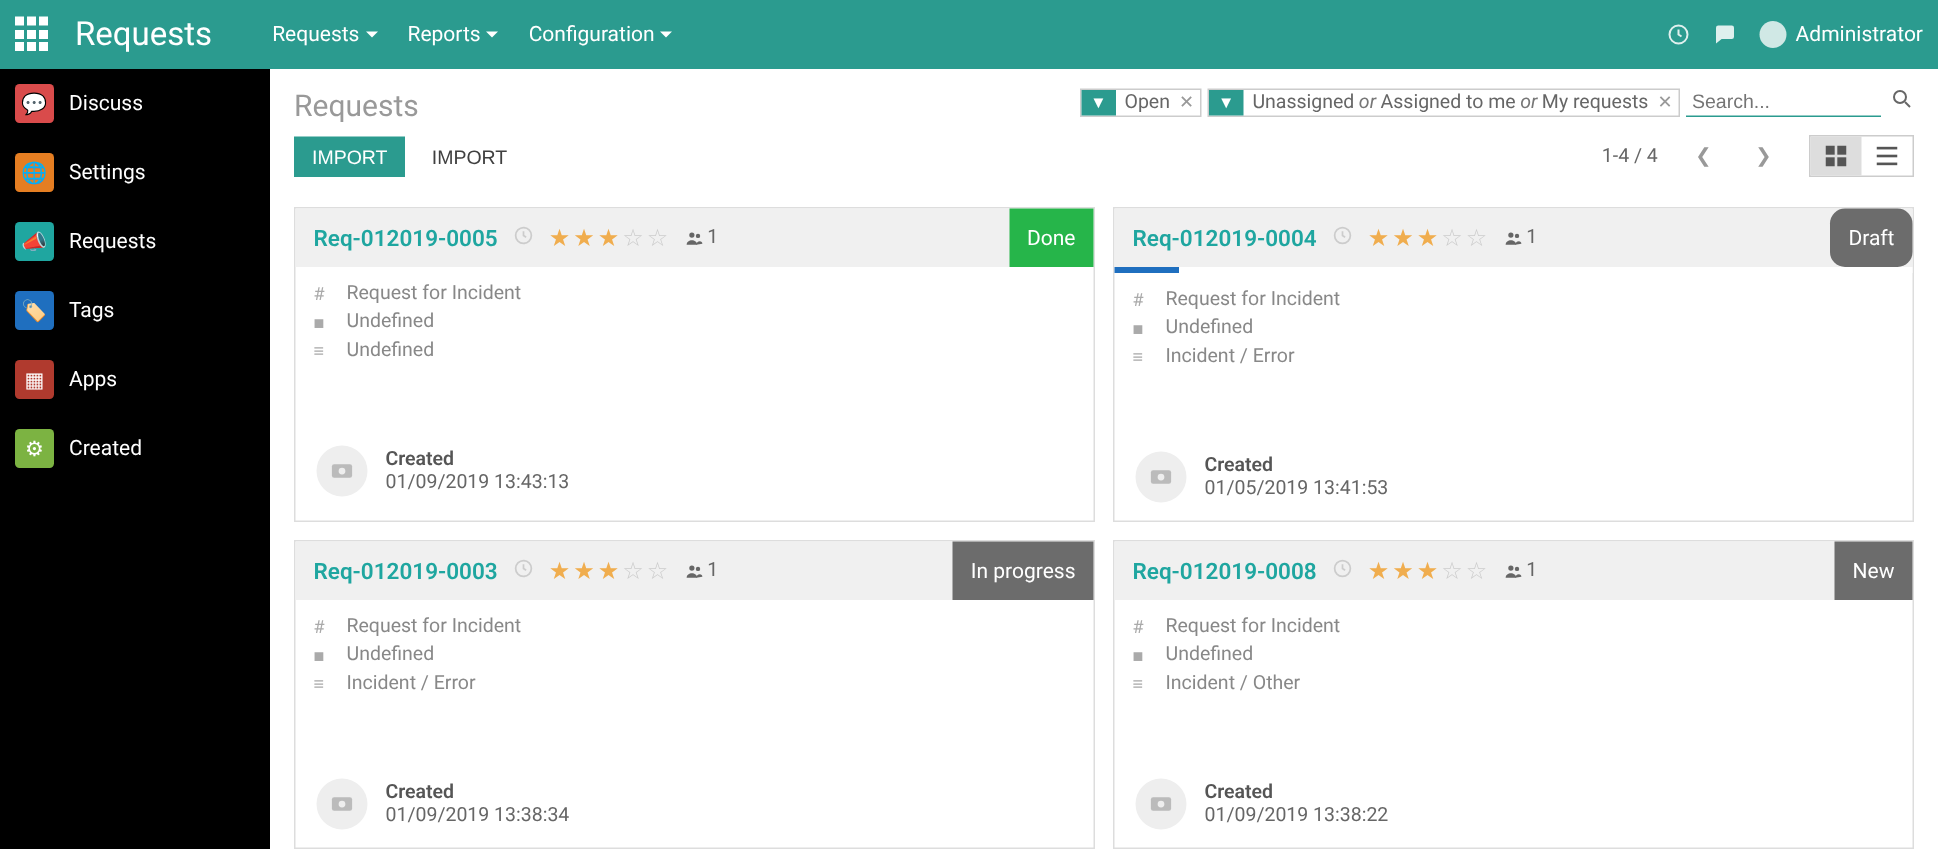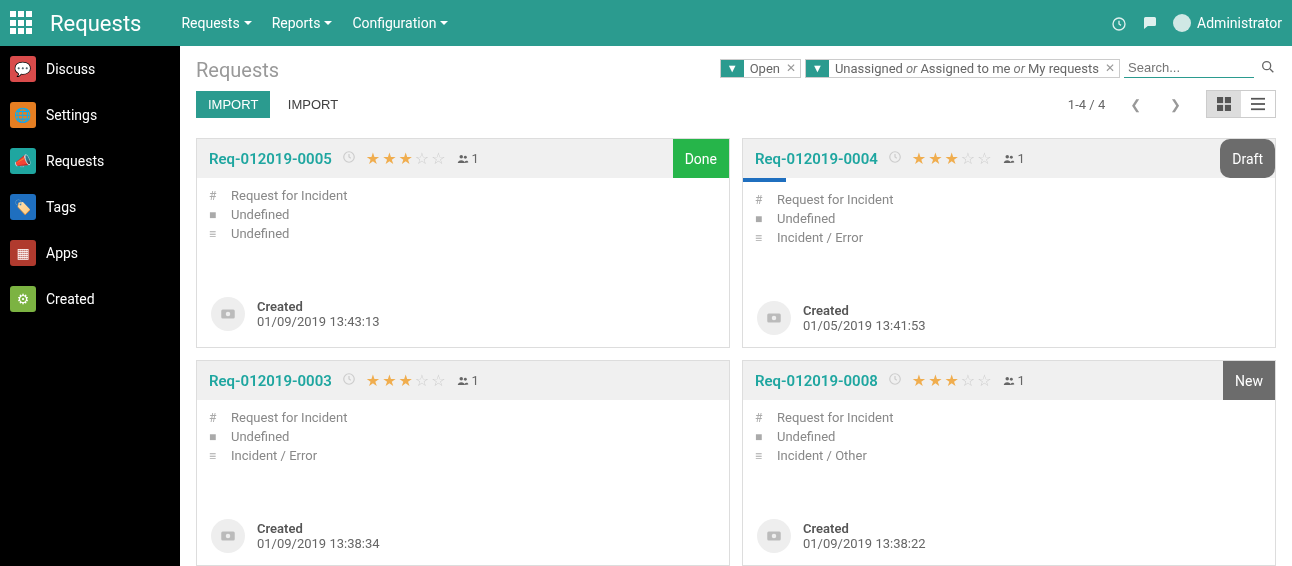--- a/index.html
+++ b/index.html
@@ -343,20 +343,21 @@
             </div>
         <span class="users-badge">
           <svg width="14" height="14" viewBox="0 0 24 24" fill="#666">
                 <circle cx="9" cy="8" r="3"></circle>
                 <circle cx="16" cy="9" r="2.5"></circle>
                 <path d="M3 19c0-3 3-5 6-5s6 2 6 5"></path>
                 <path d="M14 19c0-2 2-4 4-4s3 1 3 3"></path>
               </svg>
           <span>1</span>
         </span>
+        <div class="status-badge st-progress">In progress</div>
       </div>
 
       <div class="card-body">
         <div class="body-line">
               <span class="li-icon">#</span>
               <span>Request for Incident</span>
             </div>
         <div class="body-line">
               <span class="li-icon">■</span>
               <span>Undefined</span>

